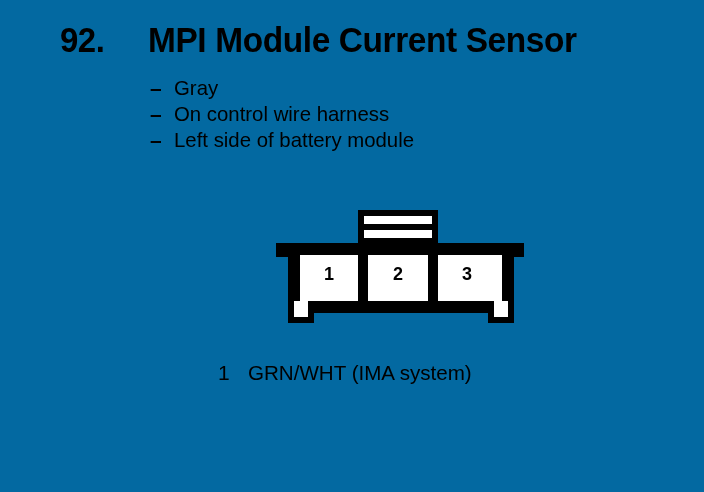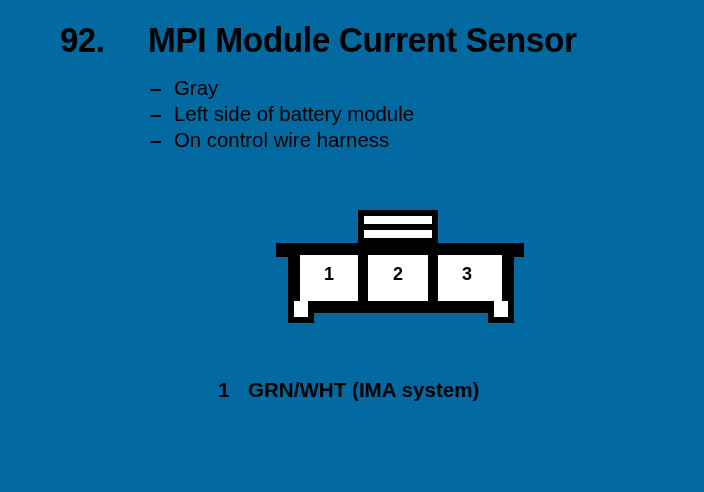--- a/index.html
+++ b/index.html
@@ -100,23 +100,22 @@
     width: 26px;
   }
   .pin-num-1 { left: 46px;  top: 60px; }
   .pin-num-2 { left: 115px; top: 60px; }
   .pin-num-3 { left: 184px; top: 60px; }
 
   
   .legend {
     position: absolute;
     left: 218px;
-    top: 375px;
+    top: 358px;
     width: 420px;
-    font-weight: bold;
   }
   .legend-row {
     position: relative;
     height: 29px;
     white-space: nowrap;
   }
   .legend-pin {
     display: inline-block;
     width: 26px;
     font-size: 21px;
@@ -145,26 +144,26 @@
 
   <div class="bullets">
 
     <div class="bullet-row">
       <span class="bullet-dash">–</span>
       <span class="bullet-text">Gray</span>
     </div>
 
     <div class="bullet-row">
       <span class="bullet-dash">–</span>
-      <span class="bullet-text">Left side of battery module</span>
+      <span class="bullet-text">On control wire harness</span>
     </div>
 
     <div class="bullet-row">
       <span class="bullet-dash">–</span>
-      <span class="bullet-text">On control wire harness</span>
+      <span class="bullet-text">Left side of battery module</span>
     </div>
 
   </div>
 
   <div class="diagram">
     <svg width="262" height="125" viewBox="0 0 262 125">
 
       <g fill="#000000">
 
         <rect x="88" y="5" width="80" height="38"></rect>

